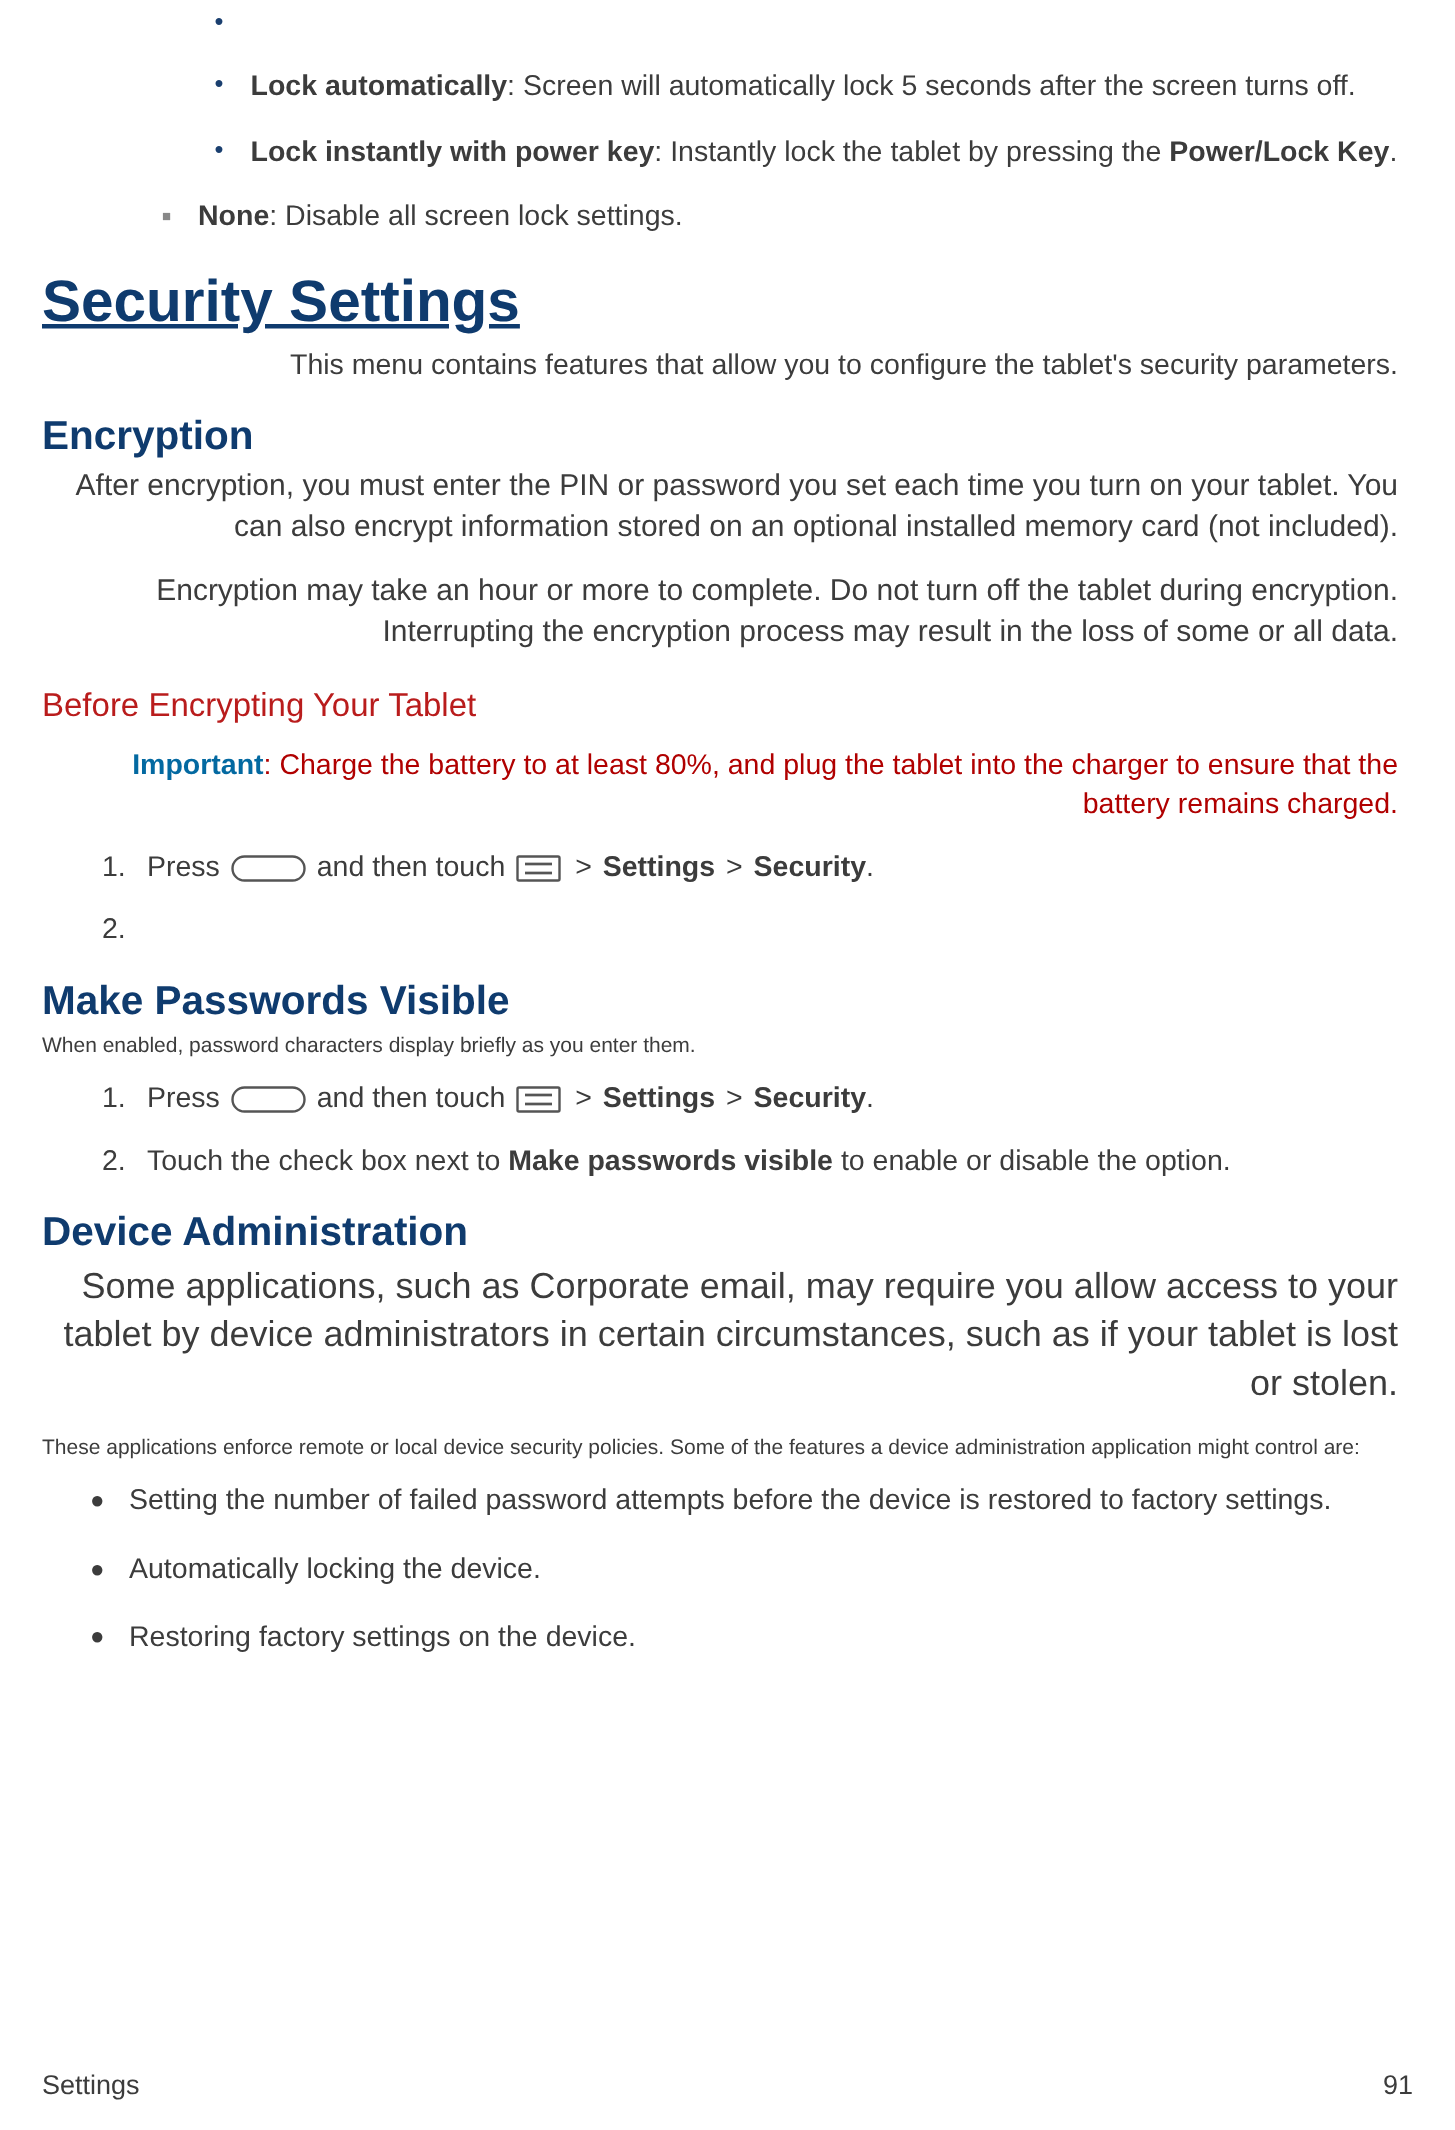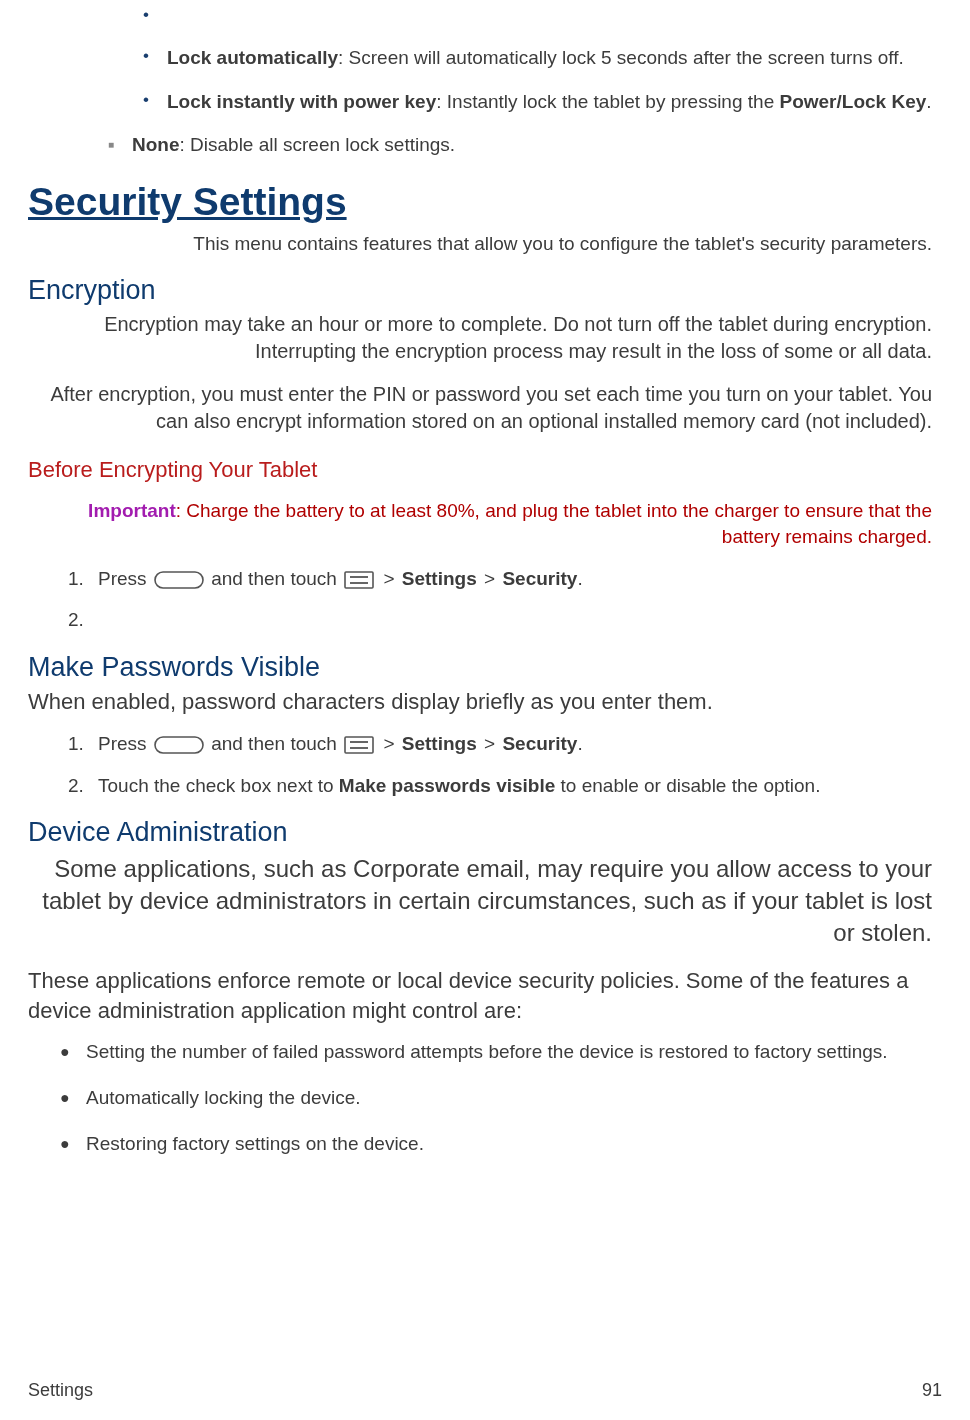--- a/index.html
+++ b/index.html
@@ -52,44 +52,44 @@
   .h1 {
     font-size: 39px;
     font-weight: bold;
     color: #0f3b6e;
     margin-top: 6px;
     margin-bottom: 0px;
     text-decoration: underline;
   }
   .h2 {
     font-size: 27px;
-    font-weight: normal;
+    font-weight: bold;
     color: #0f3b6e;
     margin-top: 16px;
     margin-bottom: 0px;
   }
   .h3 {
     font-size: 22px;
     font-weight: normal;
     color: #b91c1c;
     margin-top: 20px;
     margin-bottom: 14px;
   }
   .para {
     margin-top: 2px;
     margin-bottom: 16px;
     text-align: right;
   }
   .para-small {
     margin-top: 2px;
     margin-bottom: 14px;
-    font-size: 22px;
+    font-size: 14px;
   }
   .important-label {
-    color: #a21caf;
+    color: #0369a1;
     font-weight: normal;
   }
   .important-text {
     color: #b00000;
   }
   .note-label {
     color: #3a7a21;
     font-weight: normal;
   }
   .note-text {
@@ -167,22 +167,22 @@
         <div>
           <span class="bold">None</span><span>: Disable all screen lock settings.</span>
         </div>
       </div>
     </div>
 
     <div class="h1">Security Settings</div>
     <div class="para">This menu contains features that allow you to configure the tablet's security parameters.</div>
 
     <div class="h2">Encryption</div>
+    <div class="para" style="font-size:20px;">After encryption, you must enter the PIN or password you set each time you turn on your tablet. You can also encrypt information stored on an optional installed memory card (not included).</div>
     <div class="para" style="font-size:20px;">Encryption may take an hour or more to complete. Do not turn off the tablet during encryption. Interrupting the encryption process may result in the loss of some or all data.</div>
-    <div class="para" style="font-size:20px;">After encryption, you must enter the PIN or password you set each time you turn on your tablet. You can also encrypt information stored on an optional installed memory card (not included).</div>
 
     <div class="h3">Before Encrypting Your Tablet</div>
 
     <div class="para">
       <span class="important-label bold">Important</span><span class="important-text">: Charge the battery to at least 80%, and plug the tablet into the charger to ensure that the battery remains charged.</span>
     </div>
 
 
     <div class="ol">
       <div class="ol-row">

